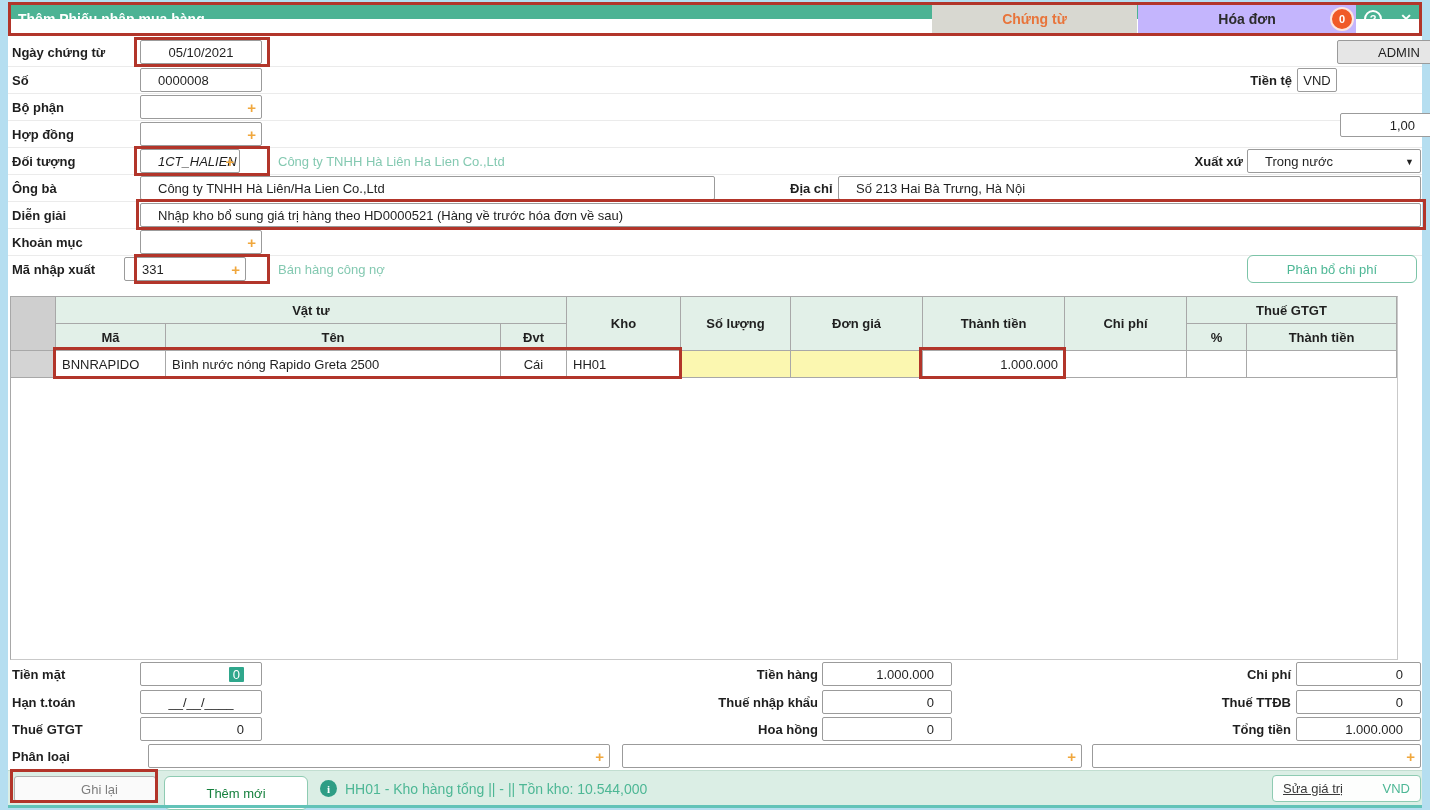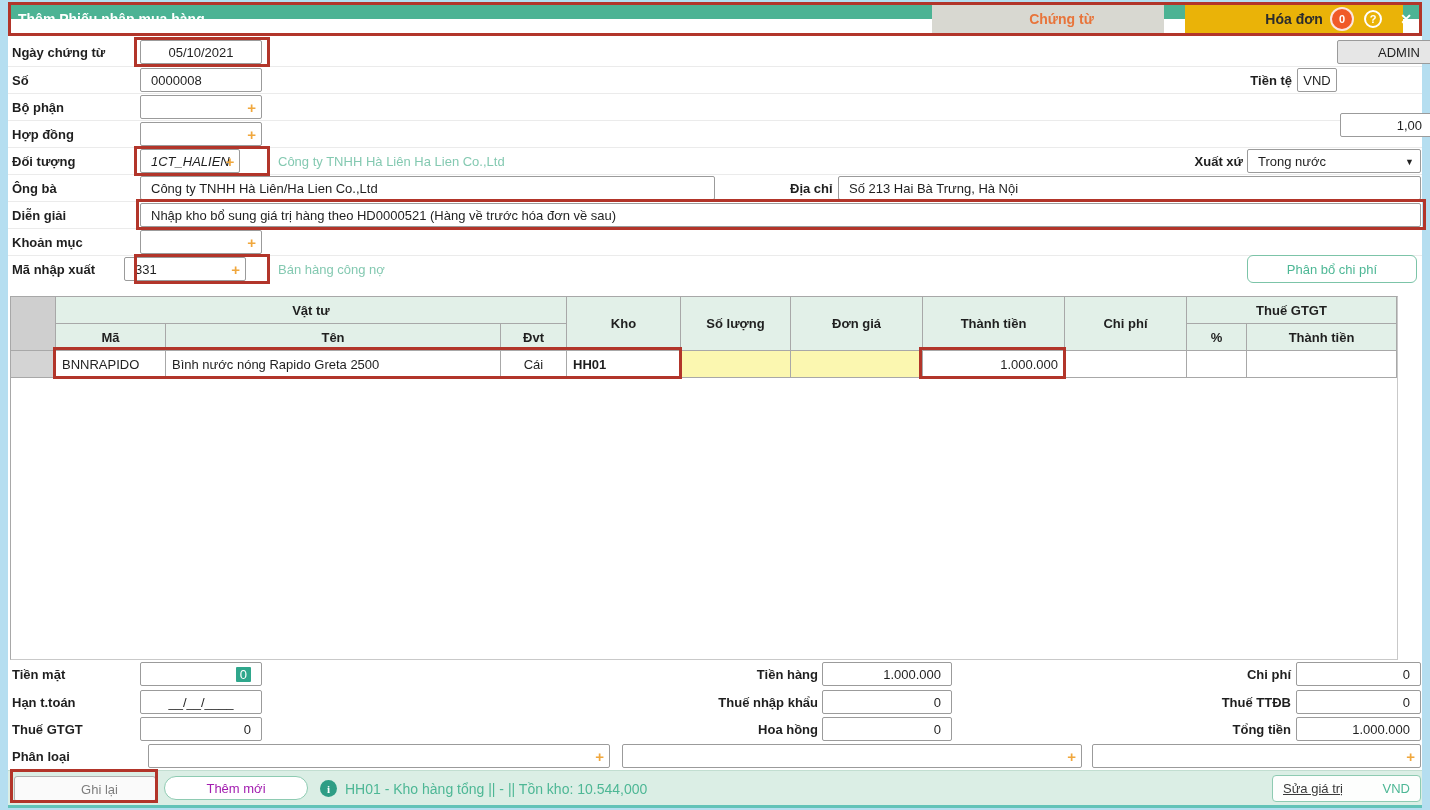--- a/index.html
+++ b/index.html
@@ -3,21 +3,21 @@
 <meta charset="utf-8">
 <style>
   html,body{margin:0;padding:0;}
   .stage{position:relative;width:1430px;height:810px;background:#b5def0;font-family:"Liberation Sans",sans-serif;font-size:13px;color:#1f1f1f;overflow:hidden;}
   .win{position:absolute;left:8px;top:2px;width:1414px;height:803px;background:#ffffff;}
   .titlebar{position:absolute;left:0;top:0;width:1414px;height:17px;background:#4cb394;}
   .title{position:absolute;left:10px;top:0;height:34px;display:flex;align-items:center;color:#fff;font-weight:bold;font-size:14px;}
   .tab{position:absolute;top:0;height:34px;display:flex;align-items:center;justify-content:center;font-weight:bold;font-size:14px;cursor:default;}
   .lbl{position:absolute;height:24px;display:flex;align-items:center;font-weight:bold;white-space:nowrap;}
   .lbl.rt{justify-content:flex-end;}
-  .inp{position:absolute;height:24px;border:1px solid #9b9b9b;border-radius:2px;background:#fff;display:flex;align-items:center;padding:0 10px;box-sizing:border-box;white-space:nowrap;overflow:hidden;}
+  .inp{position:absolute;height:24px;border:1px solid #9b9b9b;border-radius:2px;background:#fff;display:flex;align-items:center;padding:0 17px;box-sizing:border-box;white-space:nowrap;overflow:hidden;}
   .inp.right{justify-content:flex-end;}
   .inp.center{justify-content:center;}
   .inp.ro{background:#e6e6e6;}
   .plus{position:absolute;right:5px;top:3px;color:#f0a73d;font-weight:bold;font-size:15px;line-height:17px;cursor:pointer;}
   .caret{position:absolute;right:6px;top:7px;font-size:9px;color:#222;}
   .rowline{position:absolute;left:0;width:1414px;height:1px;background:#ebebeb;}
   .annotation{position:absolute;border:3px solid #b2352a;pointer-events:none;box-sizing:border-box;}
   .cell{position:absolute;box-sizing:border-box;border-right:1px solid #a8a8a8;border-bottom:1px solid #a8a8a8;display:flex;align-items:center;padding:0 6px;background:#fff;white-space:nowrap;overflow:hidden;}
   .hcell{background:#e2f0e8;font-weight:bold;justify-content:center;padding:0 2px;}
   .greentxt{color:#84c9b1;}
@@ -25,22 +25,22 @@
   .footerbar{position:absolute;left:0;top:768px;width:1414px;height:35px;background:#dbeee5;border-top:1px solid #c2ded1;box-sizing:border-box;}
 </style>
 </head>
 <body>
 
 <div class="stage">
   <div class="win">
 
     <div class="titlebar">
       <div class="title">Thêm Phiếu nhập mua hàng</div>
-      <div class="tab" style="left:924px;width:205px;background:#d8d8d1;color:#e8743a;padding-left:27px;">Chứng từ</div>
-      <div class="tab" style="left:1177px;width:218px;background:#eab308;color:#2c2c2c;">Hóa đơn</div>
+      <div class="tab" style="left:924px;width:205px;background:#d8d8d1;color:#e8743a;">Chứng từ</div>
+      <div class="tab" style="left:1130px;width:218px;background:#c4b5fd;color:#2c2c2c;">Hóa đơn</div>
       <div style="position:absolute;left:1322px;top:5px;width:24px;height:24px;border-radius:50%;background:#f05a28;border:2px solid rgba(255,255,255,0.85);box-sizing:border-box;display:flex;align-items:center;justify-content:center;color:#fff;font-size:11px;font-weight:bold;">0</div>
       <div style="position:absolute;left:1356px;top:8px;width:18px;height:18px;border:2px solid #fff;border-radius:50%;box-sizing:border-box;display:flex;align-items:center;justify-content:center;color:#fff;font-size:11px;font-weight:bold;cursor:pointer;">?</div>
       <div style="position:absolute;left:1388px;top:7px;width:20px;height:20px;display:flex;align-items:center;justify-content:center;color:#fff;font-size:14px;font-weight:bold;cursor:pointer;">✕</div>
     </div>
 
     <div class="rowline" style="top:64px;"></div>
     <div class="rowline" style="top:91px;"></div>
     <div class="rowline" style="top:118px;"></div>
     <div class="rowline" style="top:145px;"></div>
     <div class="rowline" style="top:172px;"></div>
@@ -122,21 +122,21 @@
       <div class="cell hcell" style="left:45px;top:27px;width:110px;height:27px;">Mã</div>
       <div class="cell hcell" style="left:155px;top:27px;width:335px;height:27px;">Tên</div>
       <div class="cell hcell" style="left:490px;top:27px;width:66px;height:27px;">Đvt</div>
       <div class="cell hcell" style="left:1176px;top:27px;width:60px;height:27px;">%</div>
       <div class="cell hcell" style="left:1236px;top:27px;width:150px;height:27px;">Thành tiền</div>
 
       <div class="cell" style="left:0;top:54px;width:45px;height:27px;background:#d4d4d4;"></div>
       <div class="cell" style="left:45px;top:54px;width:110px;height:27px;">BNNRAPIDO</div>
       <div class="cell" style="left:155px;top:54px;width:335px;height:27px;">Bình nước nóng Rapido Greta 2500</div>
       <div class="cell" style="left:490px;top:54px;width:66px;height:27px;justify-content:center;">Cái</div>
-      <div class="cell" style="left:556px;top:54px;width:114px;height:27px;font-weight:bold;">HH01</div>
+      <div class="cell" style="left:556px;top:54px;width:114px;height:27px;">HH01</div>
       <div class="cell" style="left:670px;top:54px;width:110px;height:27px;background:#fbf7b0;"></div>
       <div class="cell" style="left:780px;top:54px;width:132px;height:27px;background:#fbf7b0;"></div>
       <div class="cell" style="left:912px;top:54px;width:142px;height:27px;justify-content:flex-end;">1.000.000</div>
       <div class="cell" style="left:1054px;top:54px;width:122px;height:27px;"></div>
       <div class="cell" style="left:1176px;top:54px;width:60px;height:27px;"></div>
       <div class="cell" style="left:1236px;top:54px;width:150px;height:27px;"></div>
     </div>
 
     <div class="lbl" style="left:4px;top:660px;">Tiền mặt</div>
     <div class="inp right" style="left:132px;top:660px;width:122px;">
@@ -167,21 +167,21 @@
     </div>
     <div class="inp" style="left:614px;top:742px;width:460px;">
       <span class="plus">+</span>
     </div>
     <div class="inp" style="left:1084px;top:742px;width:329px;">
       <span class="plus">+</span>
     </div>
 
     <div class="footerbar">
       <div class="btn" style="left:6px;top:5px;width:142px;height:26px;background:#fafafa;border:1px solid #b0b0b0;border-radius:3px;color:#7d7d7d;padding-left:29px;">Ghi lại</div>
-      <div class="btn" style="left:156px;top:5px;width:144px;height:24px;background:#fff;border:1px solid #8ecbb2;border-radius:12px;color:#a21caf;">Thêm mới</div>
+      <div class="btn" style="left:156px;top:5px;width:144px;height:34px;background:#fff;border:1px solid #8ecbb2;border-radius:6px;color:#15803d;">Thêm mới</div>
       <div style="position:absolute;left:312px;top:9px;width:17px;height:17px;border-radius:50%;background:#2e9d85;color:#fff;display:flex;align-items:center;justify-content:center;font-size:11px;font-weight:bold;font-family:'Liberation Serif',serif;">i</div>
       <div style="position:absolute;left:337px;top:0;height:35px;display:flex;align-items:center;color:#4db795;font-size:14px;white-space:nowrap;">HH01 - Kho hàng tổng || - || Tồn kho: 10.544,000</div>
       <div style="position:absolute;left:1264px;top:4px;width:149px;height:27px;border:1px solid #8ecbb2;border-radius:4px;background:#fdfefd;box-sizing:border-box;display:flex;align-items:center;justify-content:space-between;padding:0 10px;">
         <span style="color:#3a3a3a;text-decoration:underline;cursor:pointer;">Sửa giá trị</span>
         <span style="color:#4db795;">VND</span>
       </div>
     </div>
   </div>
 
   <div style="position:absolute;left:8px;top:805px;width:1414px;height:3px;background:#62c3b8;"></div>

